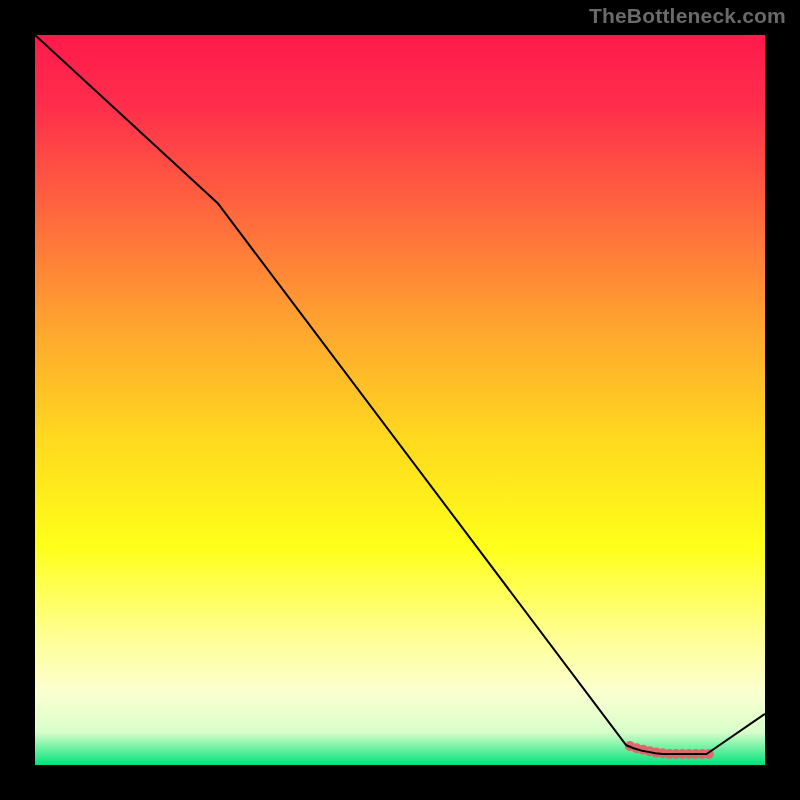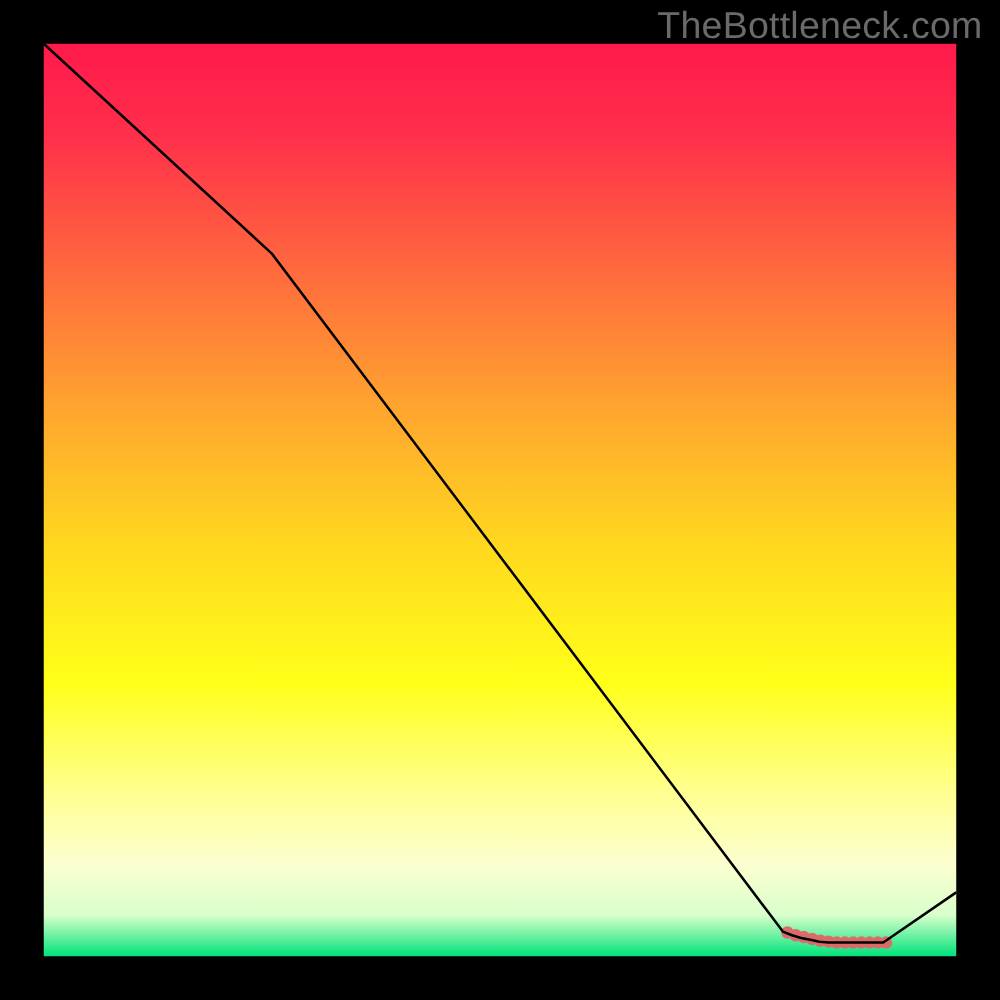--- a/index.html
+++ b/index.html
@@ -15,22 +15,22 @@
     position: relative;
     width: 800px;
     height: 800px;
     background: #000;
   }
   .watermark {
     position: absolute;
     top: 4px;
     right: 14px;
     color: #6a6a6a;
-    font-size: 30px;
-    font-weight: 400;
+    font-size: 21px;
+    font-weight: 700;
     letter-spacing: 0.2px;
     user-select: none;
   }
   svg {
     position: absolute;
     top: 0;
     left: 0;
   }
 </style>
 </head>

